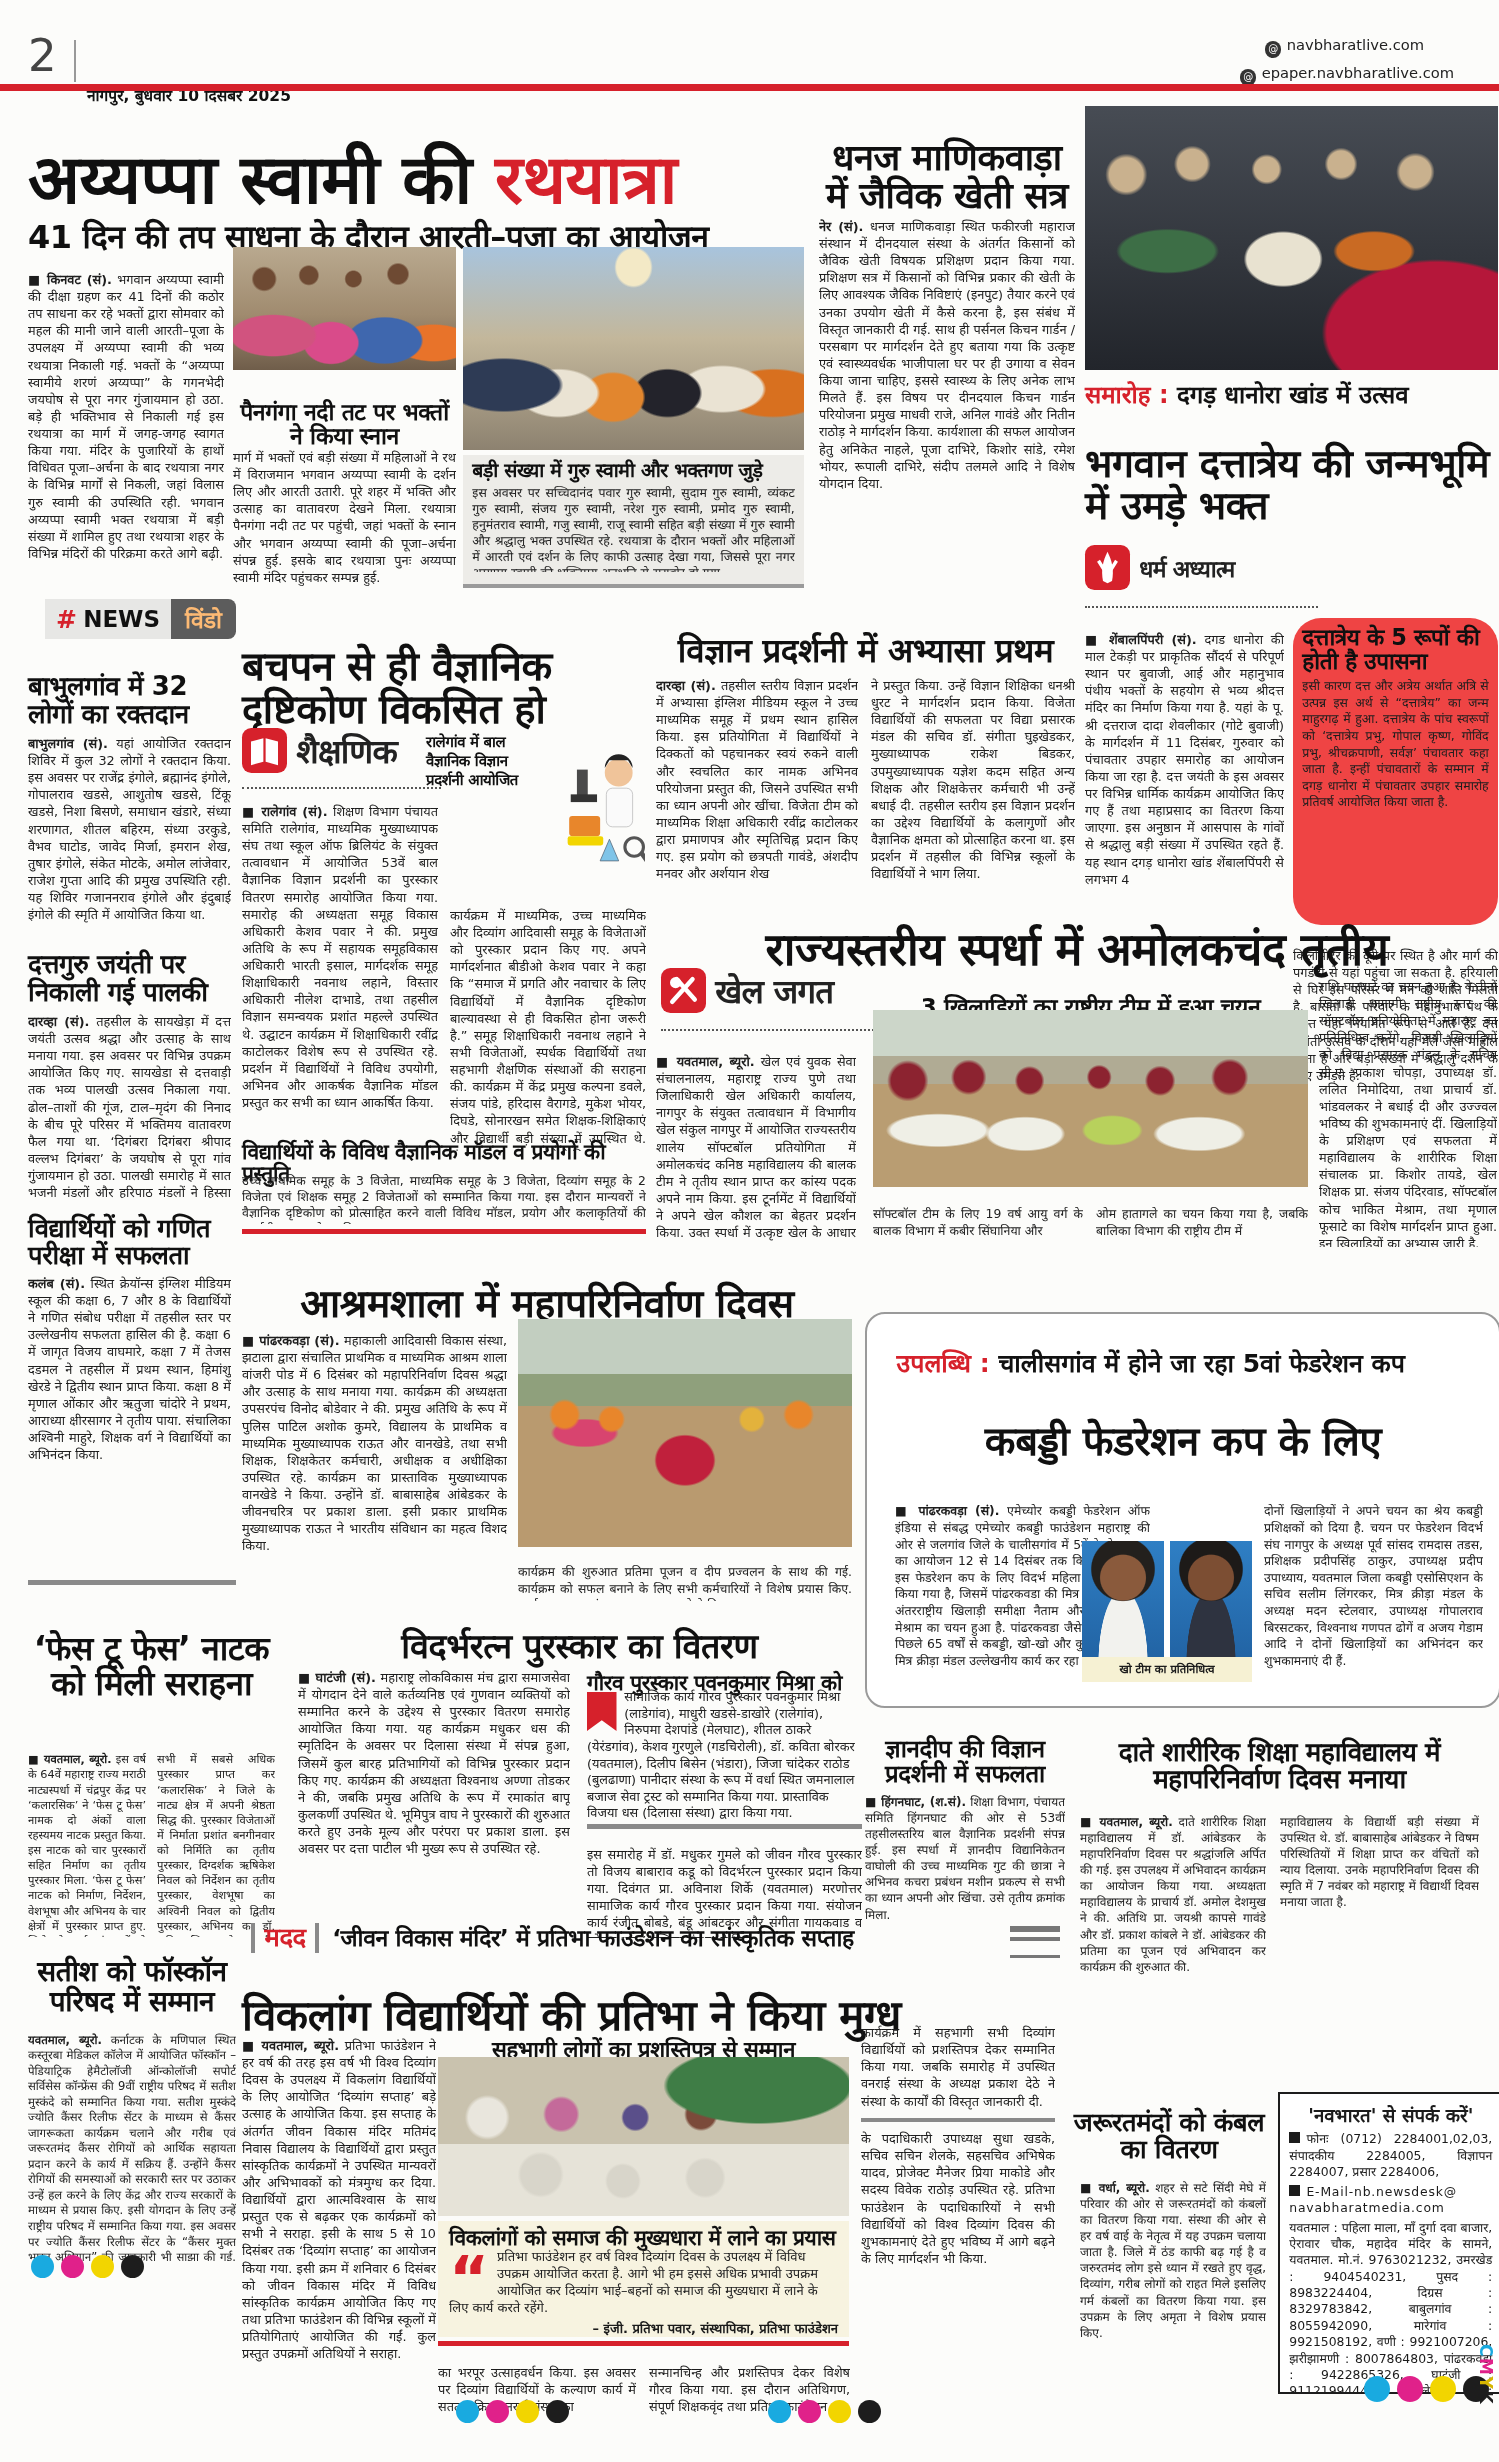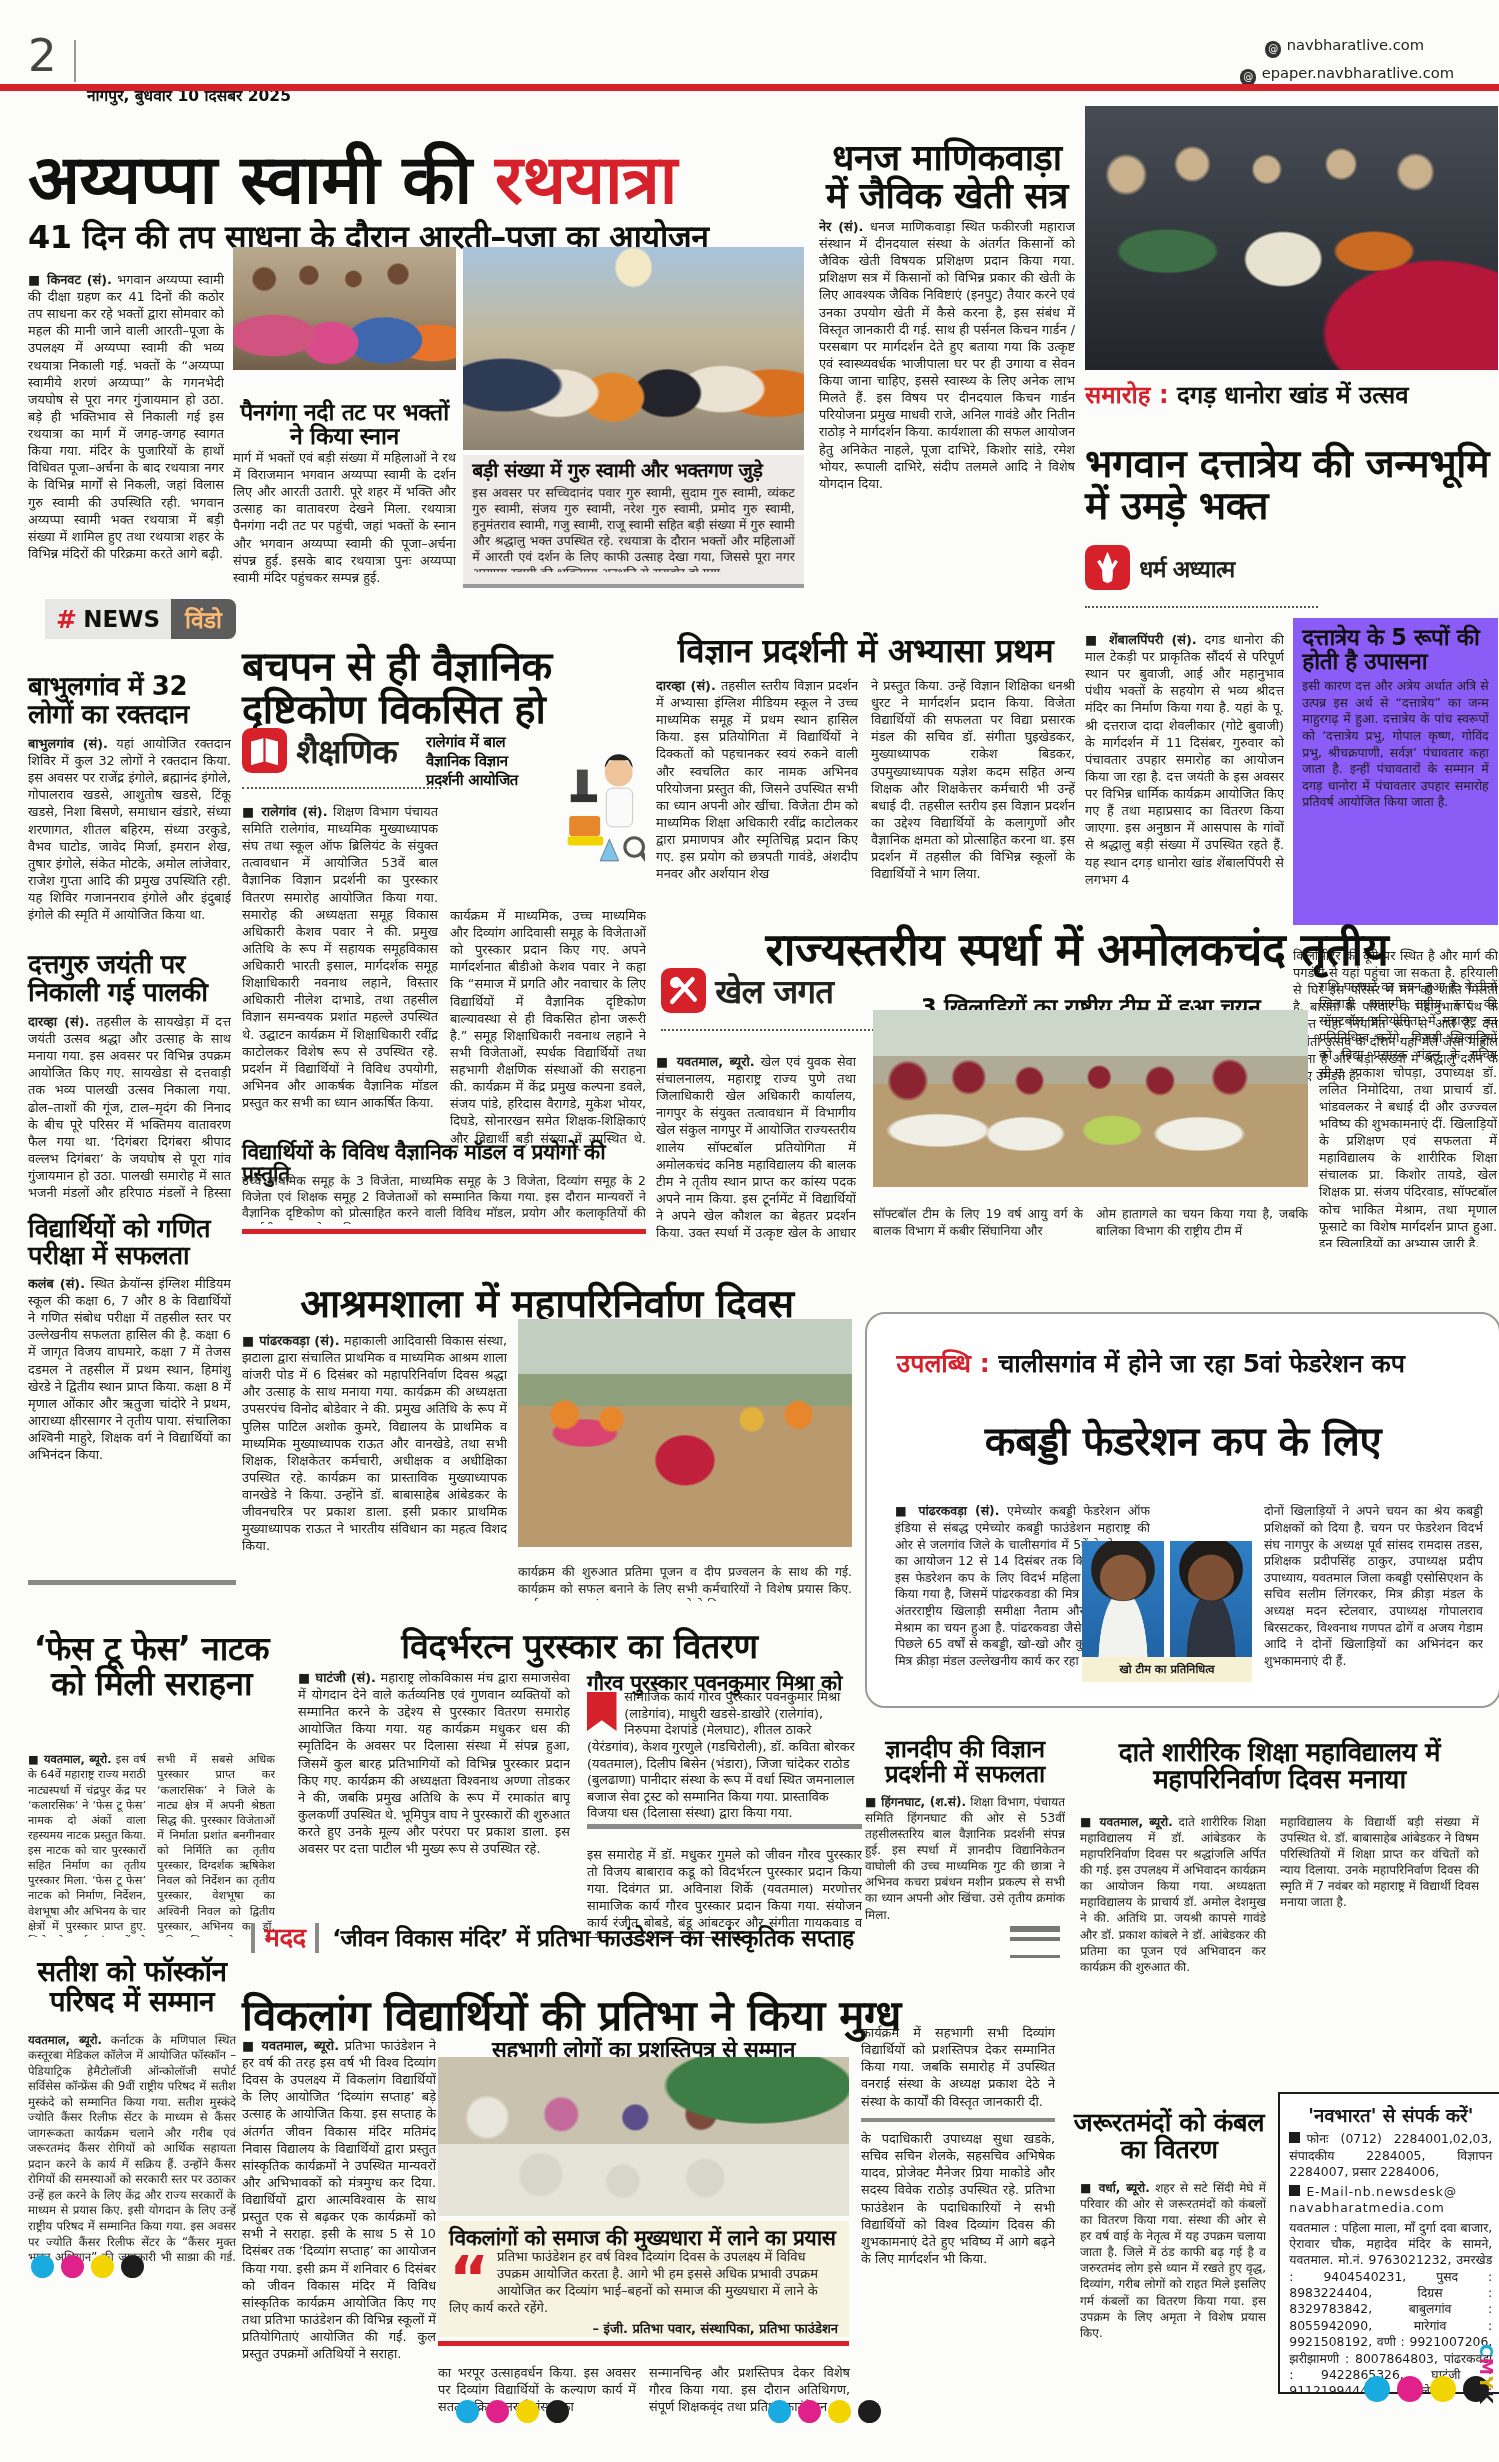--- a/index.html
+++ b/index.html
@@ -21,21 +21,21 @@
   .mast-ed{font-size:39px;font-weight:900;color:#d6212b;letter-spacing:-0.8px;}
   .mast-sep{display:inline-block;width:2.3px;height:40px;background:#666;margin:0 12.4px;vertical-align:middle;}
   .site{font-size:14.7px;color:#222;}
   .site-ic{display:inline-block;width:16.3px;height:16.3px;border-radius:50%;background:#333;color:#fff;
            font-size:10px;line-height:16.3px;text-align:center;margin-right:5.4px;vertical-align:-2.3px;}
   .photo{background-size:cover;background-color:#b9ac93;}
   .badge-ic{display:inline-block;width:45px;height:45px;border-radius:9.3px;background:#d6212b;
             vertical-align:middle;margin-right:9.3px;position:relative;}
   .badge-txt{font-size:33px;font-weight:bold;color:#222;vertical-align:middle;letter-spacing:-0.8px;}
   .dotted{border-bottom:2.3px dotted #555;}
-  .graybox{background:#8b5cf6;}
+  .graybox{background:#ef4444;border-radius:28px;}
   .capbox{background:#edecE8;border-bottom:4.7px solid #9a9a9a;}
   .quotebox{background:#f7f3e0;}
   .kick-label{font-weight:bold;color:#d6212b;}
   .kick-txt{font-weight:bold;color:#111;}
   .newsbadge{display:flex;height:40px;font-weight:bold;}
   .newsbadge .l{background:#e7e7e5;color:#111;padding:0 11px;display:flex;align-items:center;font-size:23px;}
   .newsbadge .l .h{color:#d6212b;margin-right:6.2px;font-size:25px;}
   .newsbadge .r{background:#5c5c5c;color:#fdba74;padding:12px 14px;display:flex;align-items:center;font-size:23px;border-radius:0 7.8px 7.8px 0;}
   .dots{display:flex;gap:7px;}
   .dots i{width:23px;height:23px;border-radius:50%;display:block;}

